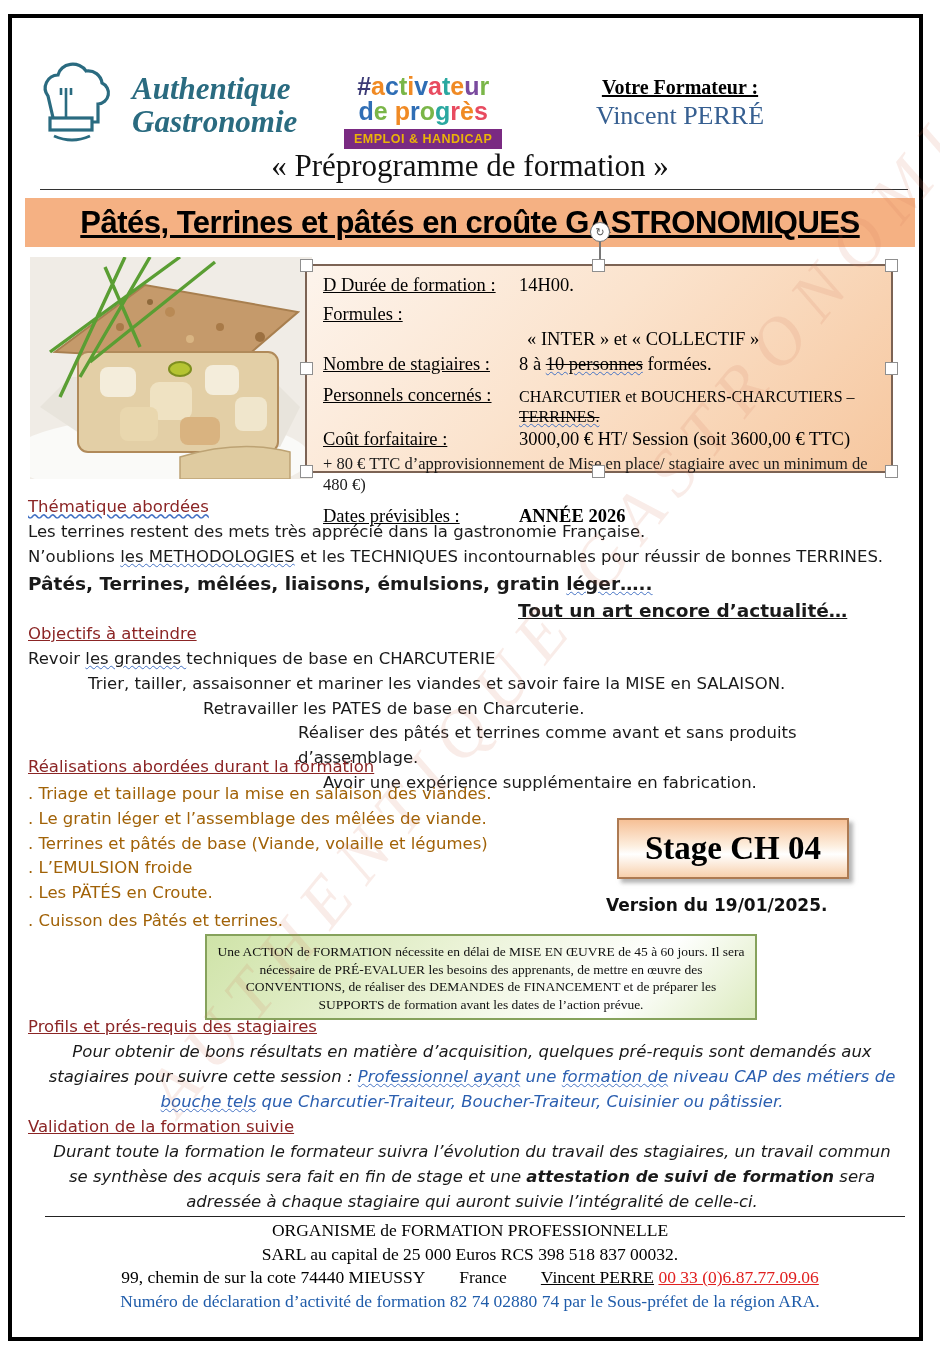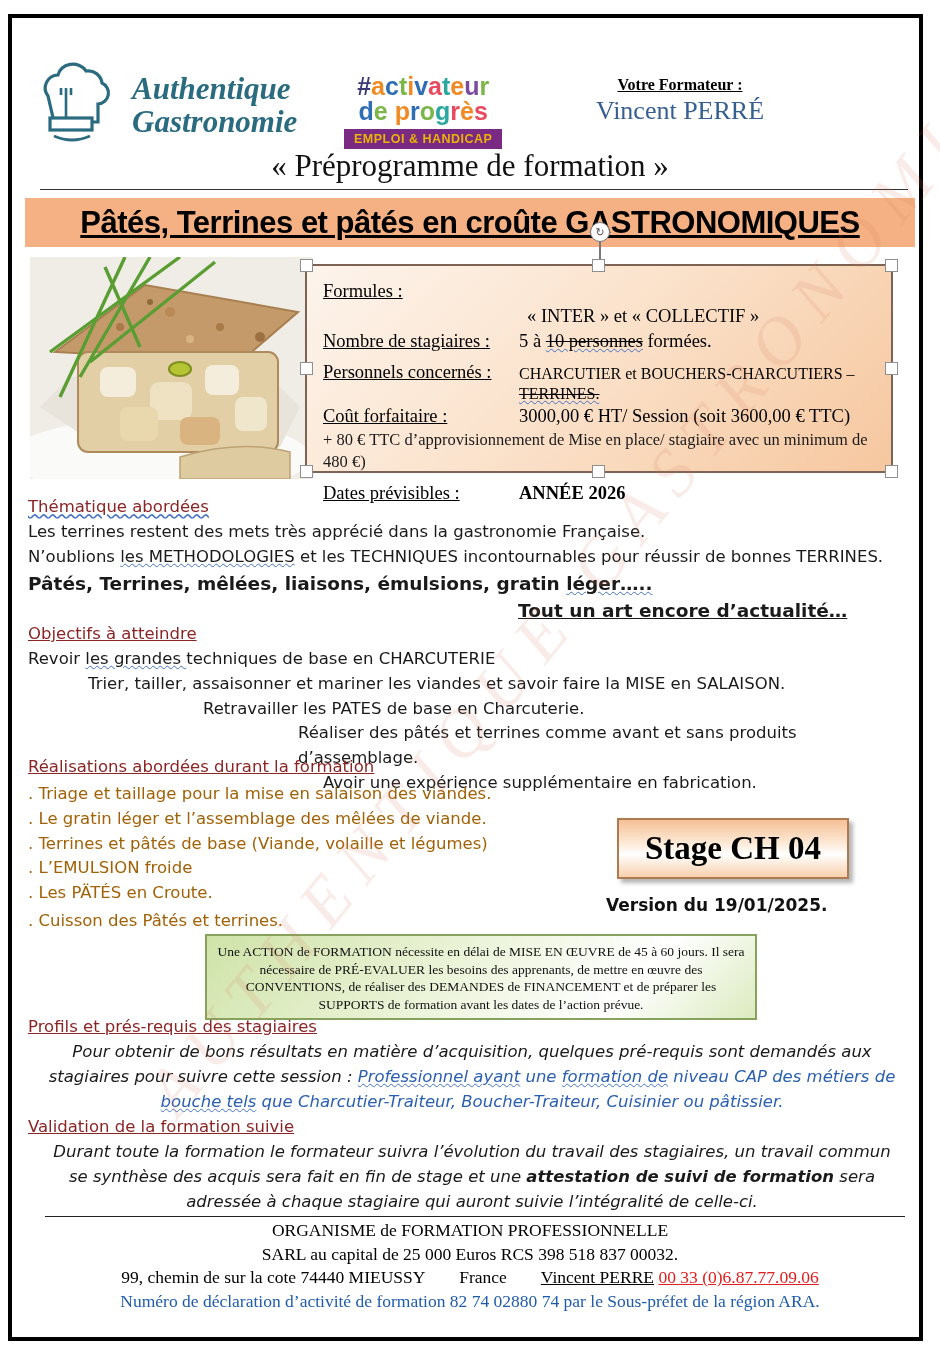--- a/index.html
+++ b/index.html
@@ -10,21 +10,21 @@
   .brand{position:absolute;left:34px;top:60px;display:flex;align-items:center;gap:20px;}
   .brand-text{font-family:"Liberation Serif",serif;font-style:italic;font-weight:bold;
               color:#2a6b80;font-size:31px;line-height:1.05;}
   .activateur{position:absolute;left:344px;top:72px;text-align:center;
               font-family:"Liberation Sans",sans-serif;font-weight:bold;}
   .act-l1{font-size:25px;letter-spacing:0;}
   .act-l2{font-size:25px;margin-top:-4px;}
   .act-badge{display:inline-block;margin-top:3px;background:#7a2a82;color:#eab308;
              font-size:12.5px;padding:3px 10px;font-weight:bold;letter-spacing:.5px;}
   .formateur{position:absolute;left:555px;top:76px;width:250px;text-align:center;}
-  .formateur-label{font-size:16px;font-weight:bold;text-decoration:underline;color:#000;}
+  .formateur-label{font-size:20px;font-weight:bold;text-decoration:underline;color:#000;}
   .formateur-name{font-size:26px;color:#365f91;margin-top:2px;}
   
   .doc-title{position:absolute;left:0;top:148px;width:100%;text-align:center;
              font-size:31px;color:#111;}
   .rule1{position:absolute;left:40px;top:189px;width:868px;height:0;border-top:1.5px solid #333;}
   .banner{position:absolute;left:25px;top:198px;width:890px;height:49px;background:#f5b183;
           display:flex;align-items:center;justify-content:center;}
   .banner-text{font-family:"Liberation Sans",sans-serif;font-weight:bold;font-size:31px;
                letter-spacing:-.5px;color:#000;text-decoration:underline;white-space:nowrap;}
   
@@ -153,30 +153,34 @@
     <div class="rot-circle">↻</div>
     <div class="hnd" style="left:-7px;top:-7px;"></div>
     <div class="hnd" style="left:calc(50% - 7px);top:-7px;"></div>
     <div class="hnd" style="right:-7px;top:-7px;"></div>
     <div class="hnd" style="left:-7px;top:calc(50% - 7px);"></div>
     <div class="hnd" style="right:-7px;top:calc(50% - 7px);"></div>
     <div class="hnd" style="left:-7px;bottom:-7px;"></div>
     <div class="hnd" style="left:calc(50% - 7px);bottom:-7px;"></div>
     <div class="hnd" style="right:-7px;bottom:-7px;"></div>
 
+    <div class="irow">
+      <span class="ilabel">D Durée de formation :</span>
+      <span class="ival">14H00.</span>
+    </div>
     <div class="irow" style="margin-top:6px;">
       <span class="ilabel">Formules  :</span>
       <span class="ival" style="padding-left:8px;margin-top:25px;">« INTER » et « COLLECTIF  »</span>
     </div>
     <div class="irow">
       <span class="ilabel" style="text-decoration:none;"></span>
     </div>
     <div class="irow">
       <span class="ilabel">Nombre de stagiaires :</span>
-      <span class="ival"><span>5 à </span><span class="u-wavy"><s>10  personnes</s></span><span> formées.</span></span>
+      <span class="ival"><span>8 à </span><span class="u-wavy"><s>10  personnes</s></span><span> formées.</span></span>
     </div>
     <div class="irow" style="margin-top:8px;">
       <span class="ilabel">Personnels concernés :</span>
       <span class="ival small" style="padding-top:3px;"><span>CHARCUTIER et BOUCHERS-CHARCUTIERS – </span><span class="u-wavy"><s>TERRINES.</s></span></span>
     </div>
     <div class="irow">
       <span class="ilabel">Coût forfaitaire :</span>
       <span class="ival">3000,00 € HT/ Session  (soit 3600,00  € TTC)</span>
     </div>
     <div class="bodyline" style="font-family:'Liberation Serif',serif;font-size:16.5px;line-height:1.3;">+ 80 € TTC d’approvisionnement de Mise en place/ stagiaire avec un minimum de 480 €)</div>

